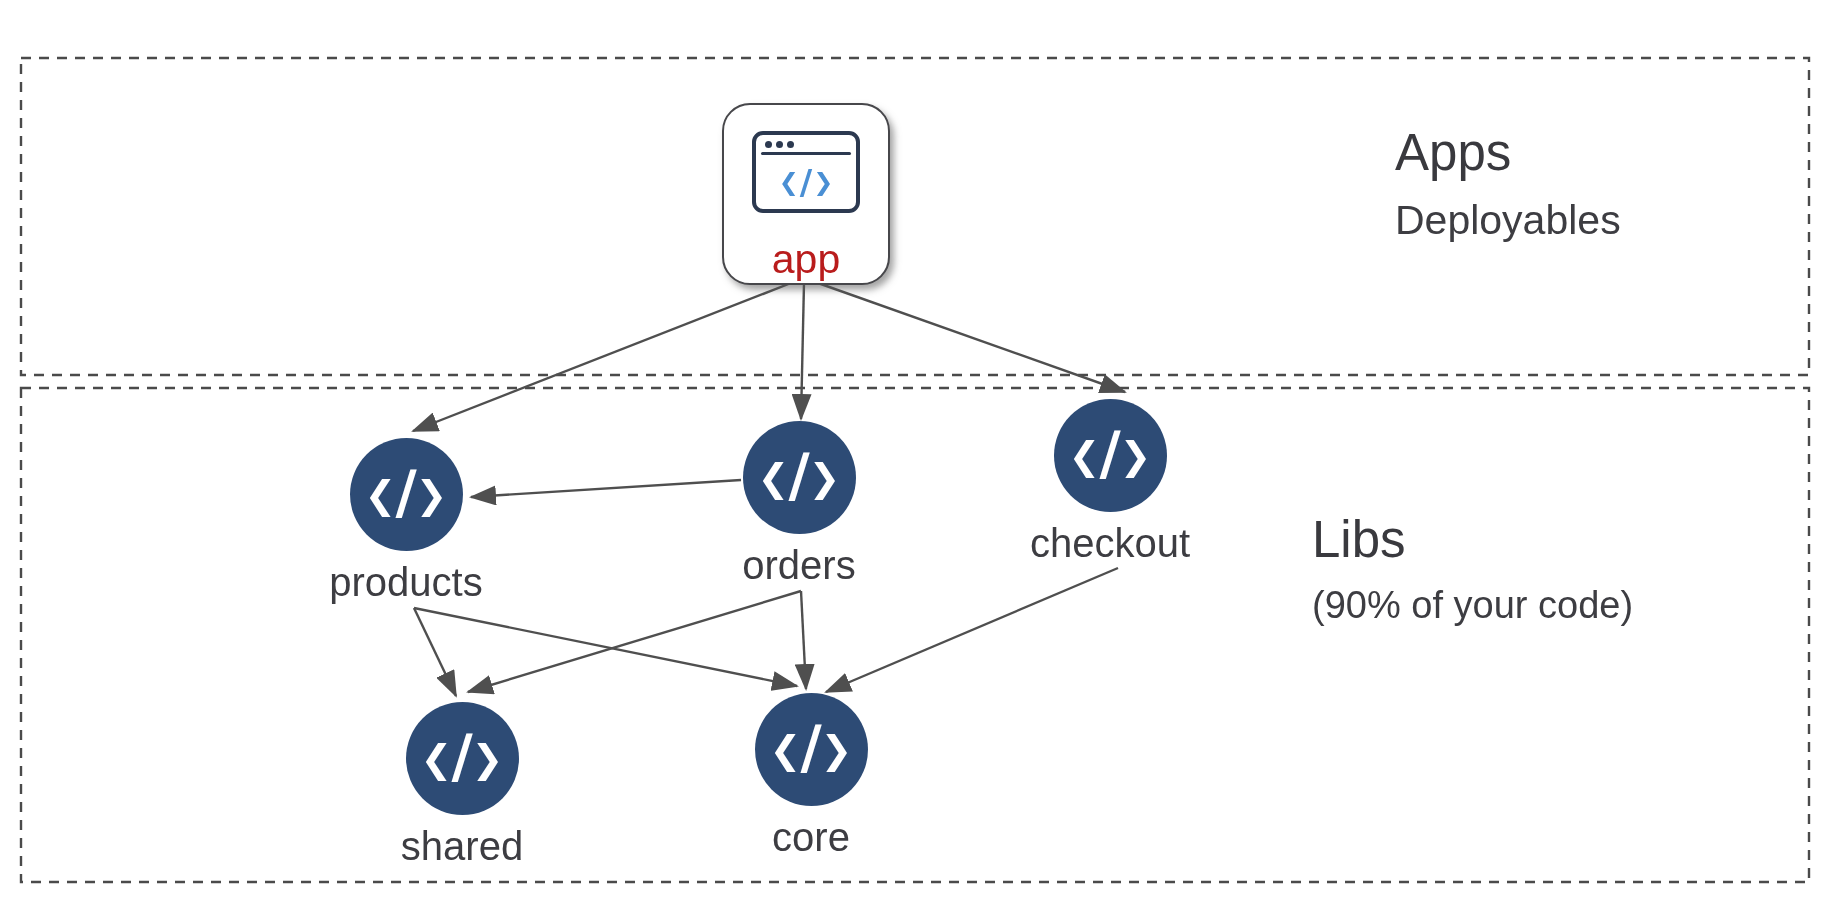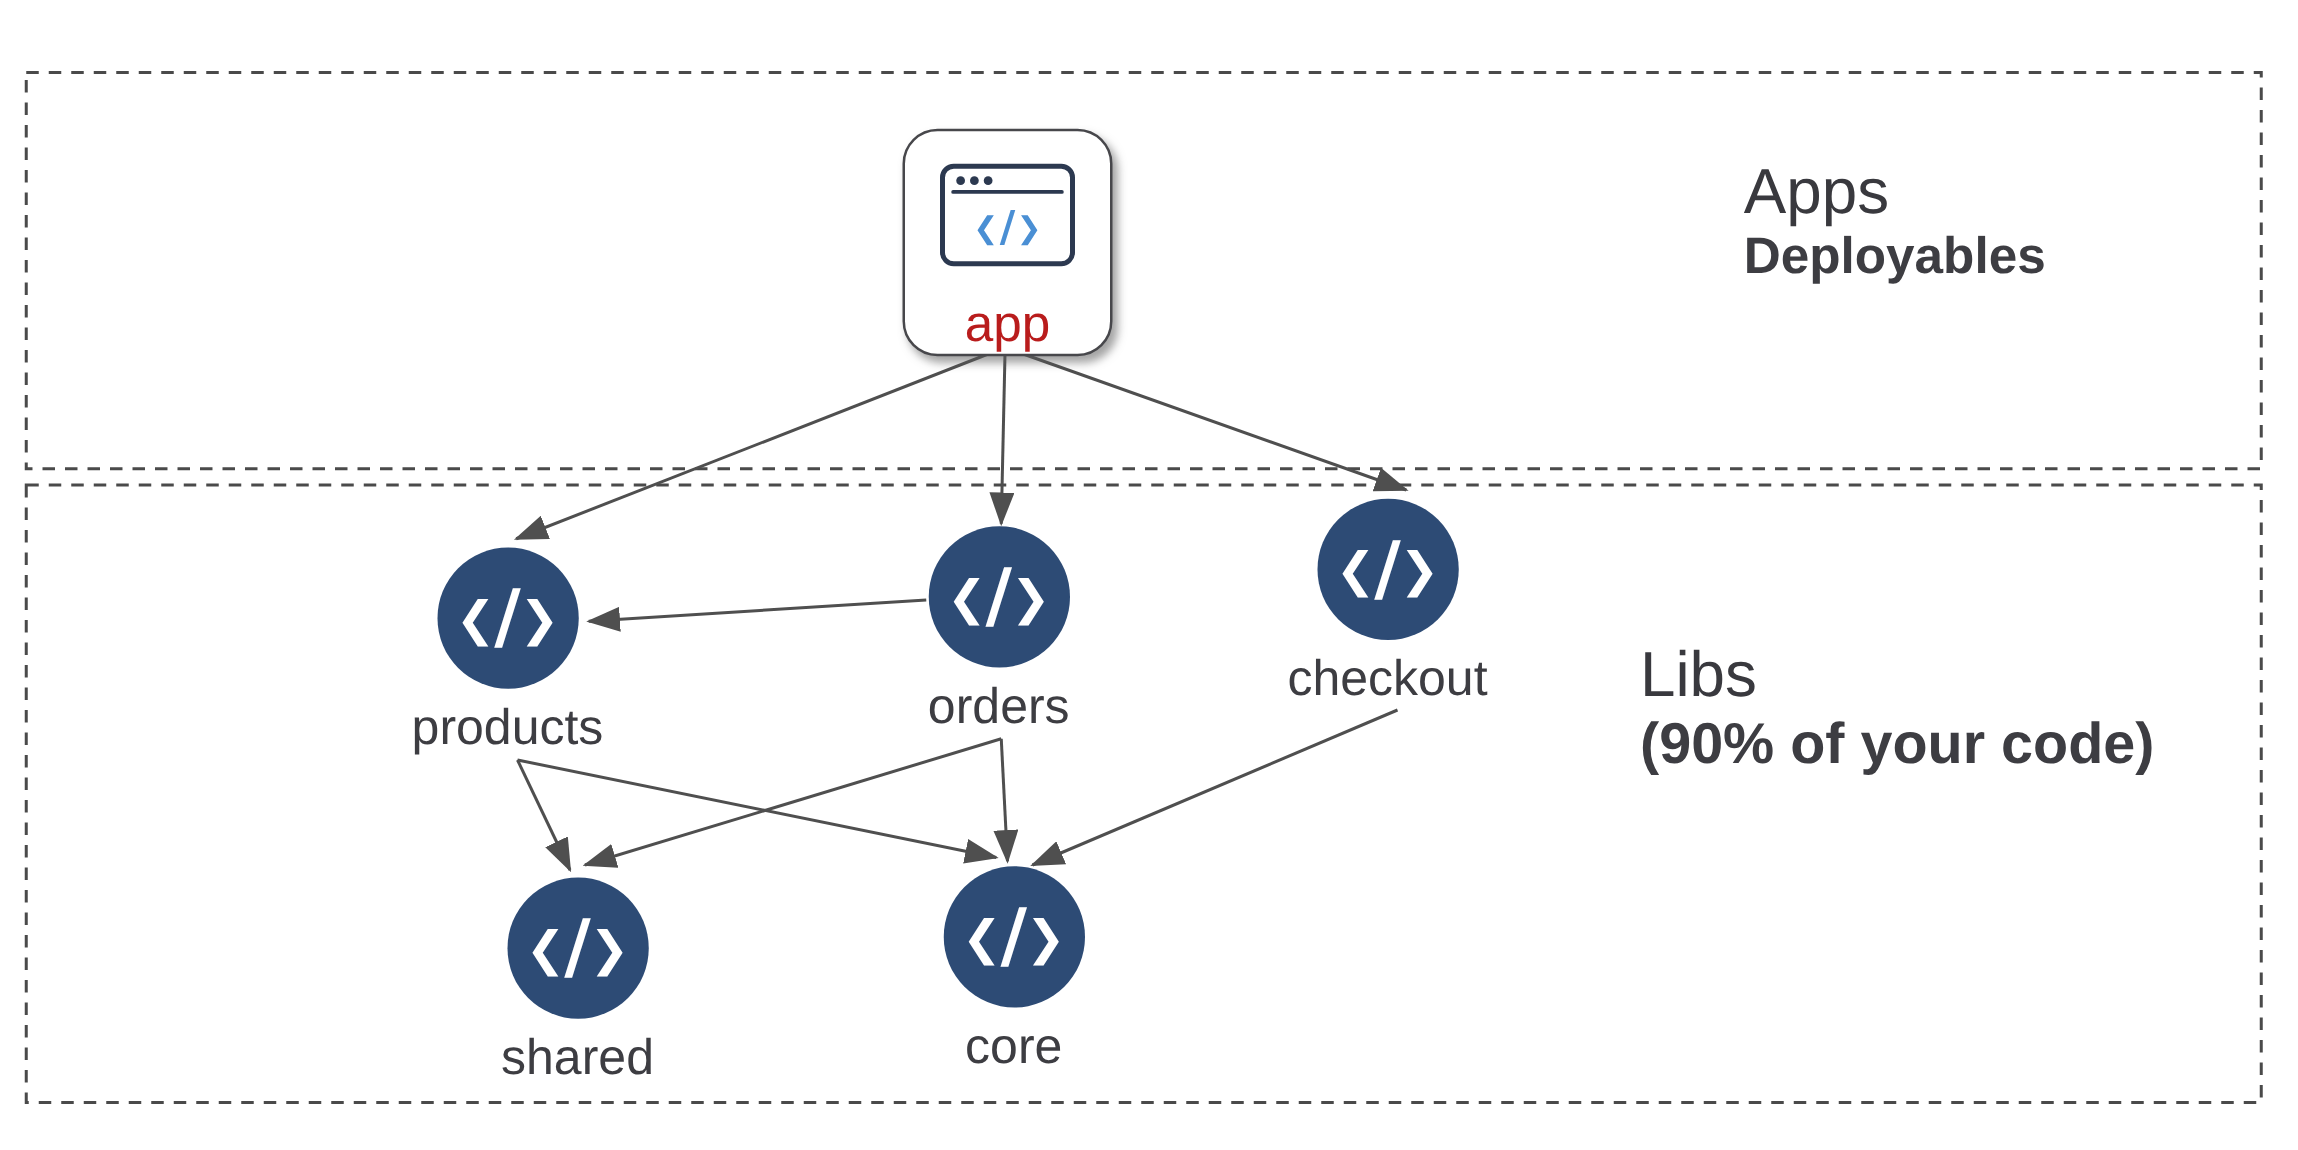--- a/index.html
+++ b/index.html
@@ -49,22 +49,22 @@
   .ln-orders{left:709px;top:421px;}
   .ln-checkout{left:1020px;top:399px;}
   .ln-shared{left:372px;top:702px;}
   .ln-core{left:721px;top:693px;}
 
   
   .sec-label{position:absolute;z-index:3;}
   .sec-apps-label{left:1395px;top:125px;}
   .sec-libs-label{left:1312px;top:512px;}
   .sec-title{font-size:51px;font-weight:400;line-height:1.1;color:#39393e;}
-  .sec-sub{font-size:41px;font-weight:700;line-height:1.15;margin-top:0;color:#3d3d42;}
-  .sec-libs-label .sec-sub{font-size:46px;}
+  .sec-sub{font-size:41px;font-weight:400;line-height:1.15;margin-top:16px;color:#3d3d42;}
+  .sec-libs-label .sec-sub{font-size:38px;}
 </style>
 </head>
 <body>
 
 <div class="canvas">
 
   <svg class="edges" viewBox="0 0 1838 920" xmlns="http://www.w3.org/2000/svg">
     <defs>
       <marker id="arrow" markerUnits="userSpaceOnUse" markerWidth="27" markerHeight="20" refX="25" refY="10" orient="auto">
         <path d="M0,0 L27,10 L0,20 z" fill="#4f4f4f"></path>

